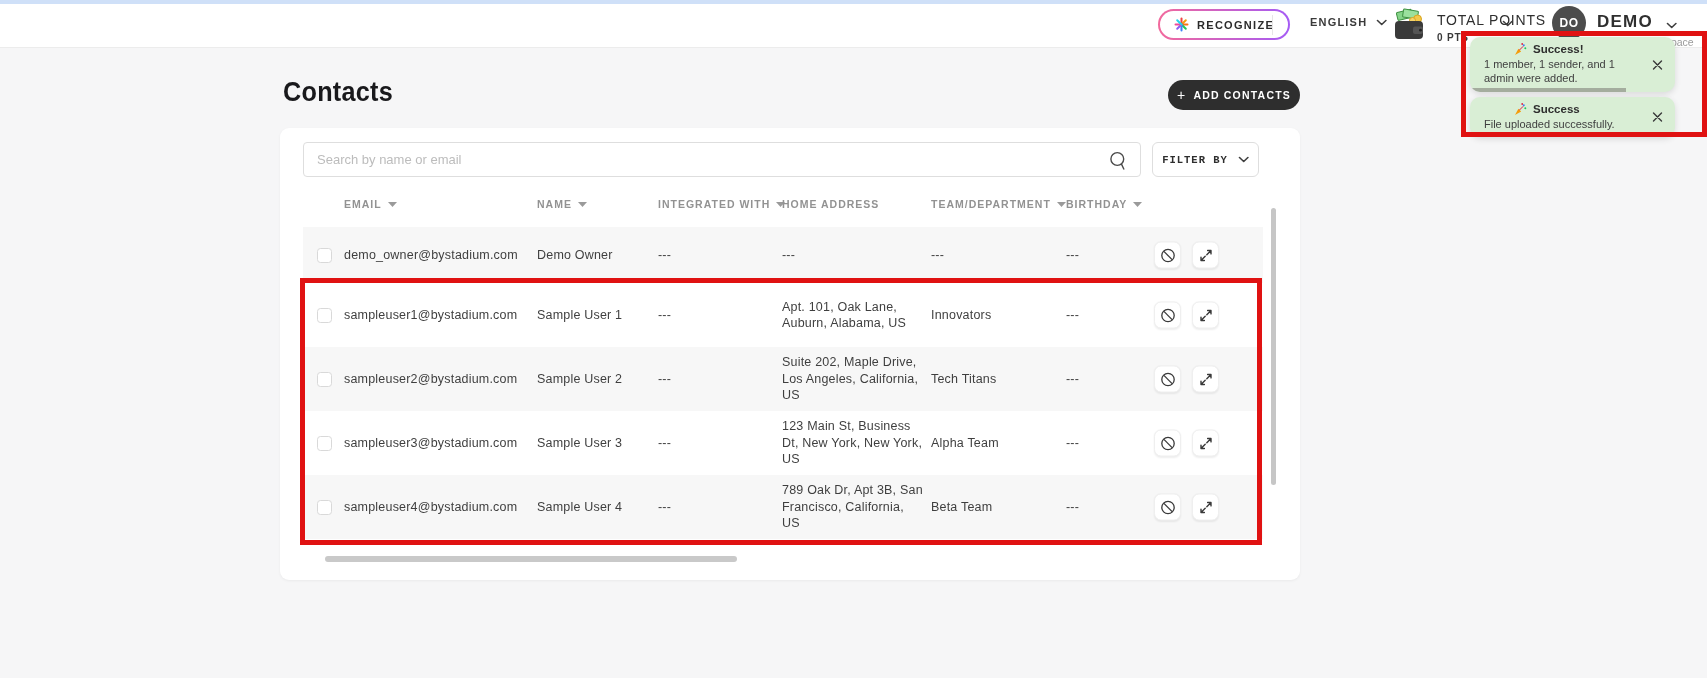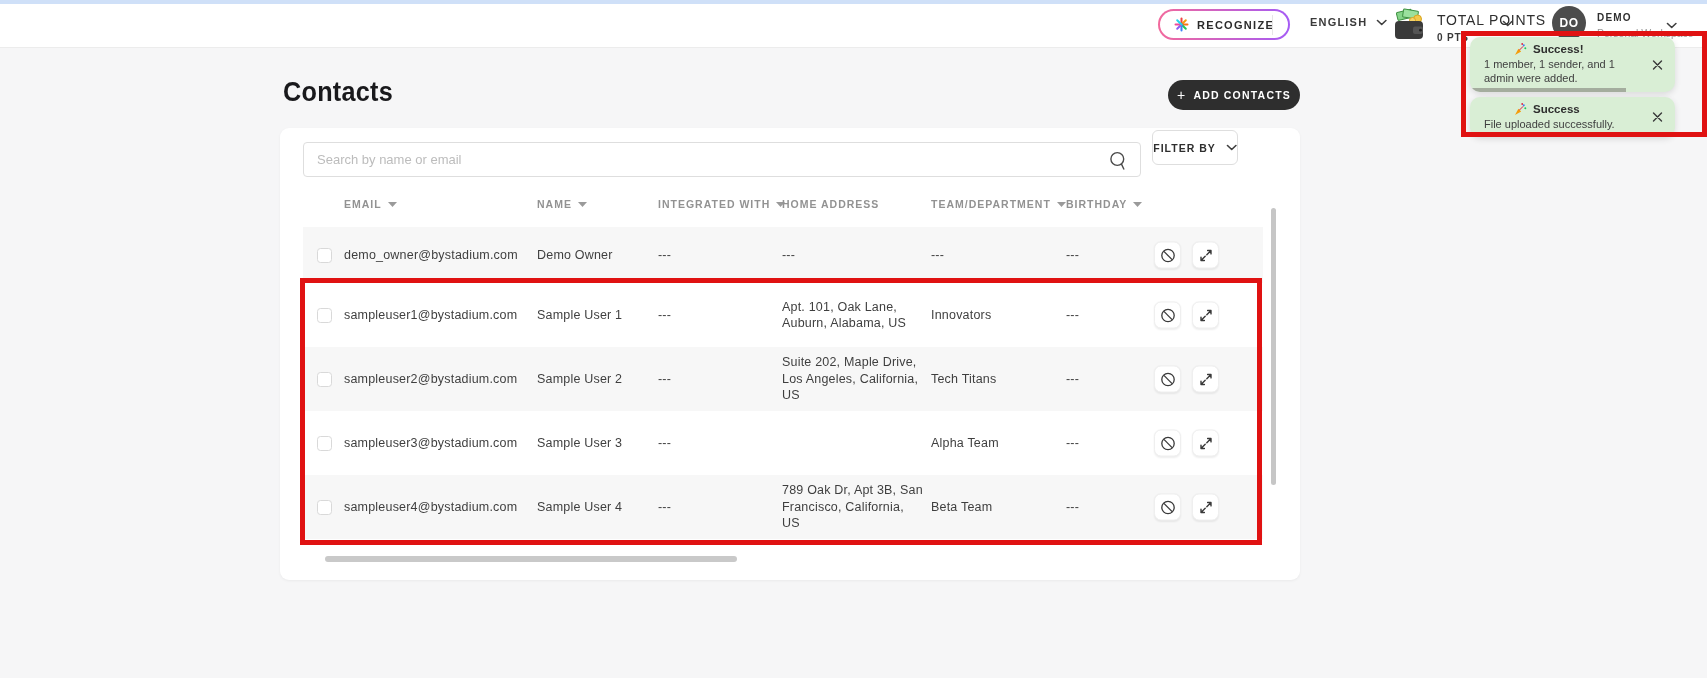--- a/index.html
+++ b/index.html
@@ -16,36 +16,36 @@
   .tb-divider { position:absolute; left:1272px; top:11px; width:1px; height:20px; background:#e6e6e6; }
   .lang { position:absolute; left:1286px; top:12px; display:flex; align-items:center; gap:9px; cursor:pointer; }
   .lang-label { font-size:11px; font-weight:bold; letter-spacing:1.2px; color:#3a3a3a;padding-left:24px; }
   .wallet { position:absolute; left:1390px; top:3px; cursor:pointer; }
   .points { position:absolute; left:1437px; top:8px; cursor:pointer; }
   .points-l1 { font-size:14px; font-weight:normal; letter-spacing:.8px; color:#2f2f2f; }
   .points-l2 { font-size:10px; font-weight:bold; letter-spacing:.8px; color:#3a3a3a; margin-top:4px; }
   .points-chev { position:absolute; left:1502px; top:16px; }
   .avatar { position:absolute; left:1552px; top:2px; width:34px; height:34px; border-radius:50%; background:#4c4c4c; color:#fff; font-size:12px; font-weight:bold; letter-spacing:.5px; display:flex; align-items:center; justify-content:center; cursor:pointer; }
   .userblock { position:absolute; left:1597px; top:8px; cursor:pointer; }
-  .user-name { font-size:10px; font-weight:bold; letter-spacing:1.2px; color:#2f2f2f; }
+  .user-name { font-size:17px; font-weight:bold; letter-spacing:1.2px; color:#2f2f2f; }
   .user-ws { font-size:10.5px; color:#9b9b9b; margin-top:4px; white-space:nowrap; }
   .user-chev { position:absolute; left:1666px; top:18px; }
 
   
   .page-title { position:absolute; left:283px; top:76px; font-size:28px; font-weight:800; color:#19191c; letter-spacing:.3px; transform:scaleX(.9); transform-origin:left; }
   .add-btn { position:absolute; left:1168px; top:80px; width:132px; height:30px; background:#2e2e2e; color:#fff; border:none; border-radius:16px; display:flex; align-items:center; justify-content:center; gap:7px; font-size:10.5px; font-weight:bold; letter-spacing:1.2px; cursor:pointer; font-family:"Liberation Sans",sans-serif; }
   .plus { font-size:14px; font-weight:normal; line-height:1; }
 
   
   .card { position:absolute; left:280px; top:128px; width:1020px; height:452px; background:#fff; border-radius:9px; box-shadow:0 1px 3px rgba(0,0,0,.05); }
   .search-wrap { position:absolute; left:23px; top:14px; width:838px; height:35px; border:1px solid #dedede; border-radius:4px; background:#fff; }
   .search-input { position:absolute; left:0; top:0; width:100%; height:100%; border:none; outline:none; background:transparent; padding:0 40px 0 13px; font-size:13px; color:#3d3d3d; font-family:"Liberation Sans",sans-serif; }
   .search-input::placeholder { color:#bcbcbc; }
   .search-ic { position:absolute; right:11px; top:7px; }
-  .filter-btn { position:absolute; left:872px; top:2px; width:86px; height:35px; border:1px solid #dedede; border-radius:6px; background:#fff; display:flex; align-items:center; justify-content:center; gap:10px; cursor:pointer; }
+  .filter-btn { position:absolute; left:872px; top:14px; width:107px; height:35px; border:1px solid #dedede; border-radius:6px; background:#fff; display:flex; align-items:center; justify-content:center; gap:10px; cursor:pointer;font-family:Liberation Mono, monospace; }
   .filter-label { font-size:10.5px; font-weight:bold; letter-spacing:1px; color:#2e2e2e; }
 
   
   .thead { position:absolute; left:23px; top:66px; width:960px; height:26px; }
   .th { position:absolute; top:4px; display:flex; align-items:center; gap:6px; cursor:pointer; }
   .th span { font-size:10.5px; font-weight:bold; letter-spacing:1px; color:#929292; white-space:nowrap; }
   .tbody { position:absolute; left:23px; top:99px; width:960px; }
   .row { position:relative; width:960px; height:64px; }
   .row:first-child { height:56px; }
   .row:nth-child(odd) { background:#f7f7f7; }
@@ -310,20 +310,21 @@
       </span>
     </div>
   </div>
         <div class="row">
     <div class="cell c-check">
             <span class="checkbox"></span>
           </div>
     <div class="cell c-email">sampleuser3@bystadium.com</div>
     <div class="cell c-name">Sample User 3</div>
     <div class="cell c-integrated">---</div>
+    <div class="cell c-address">123 Main St, Business Dt, New York, New York, US</div>
     <div class="cell c-team">Alpha Team</div>
     <div class="cell c-birthday">---</div>
     <div class="icon-btn b-ban">
       <span style="line-height:0">
         <svg width="16" height="16" viewBox="0 0 16 16">
           <circle cx="8" cy="8" r="6.2" fill="none" stroke="#3a3a3a" stroke-width="1.3"></circle>
           <line x1="3.9" y1="3.9" x2="12.1" y2="12.1" stroke="#3a3a3a" stroke-width="1.3"></line>
         </svg>
       </span>
     </div>

